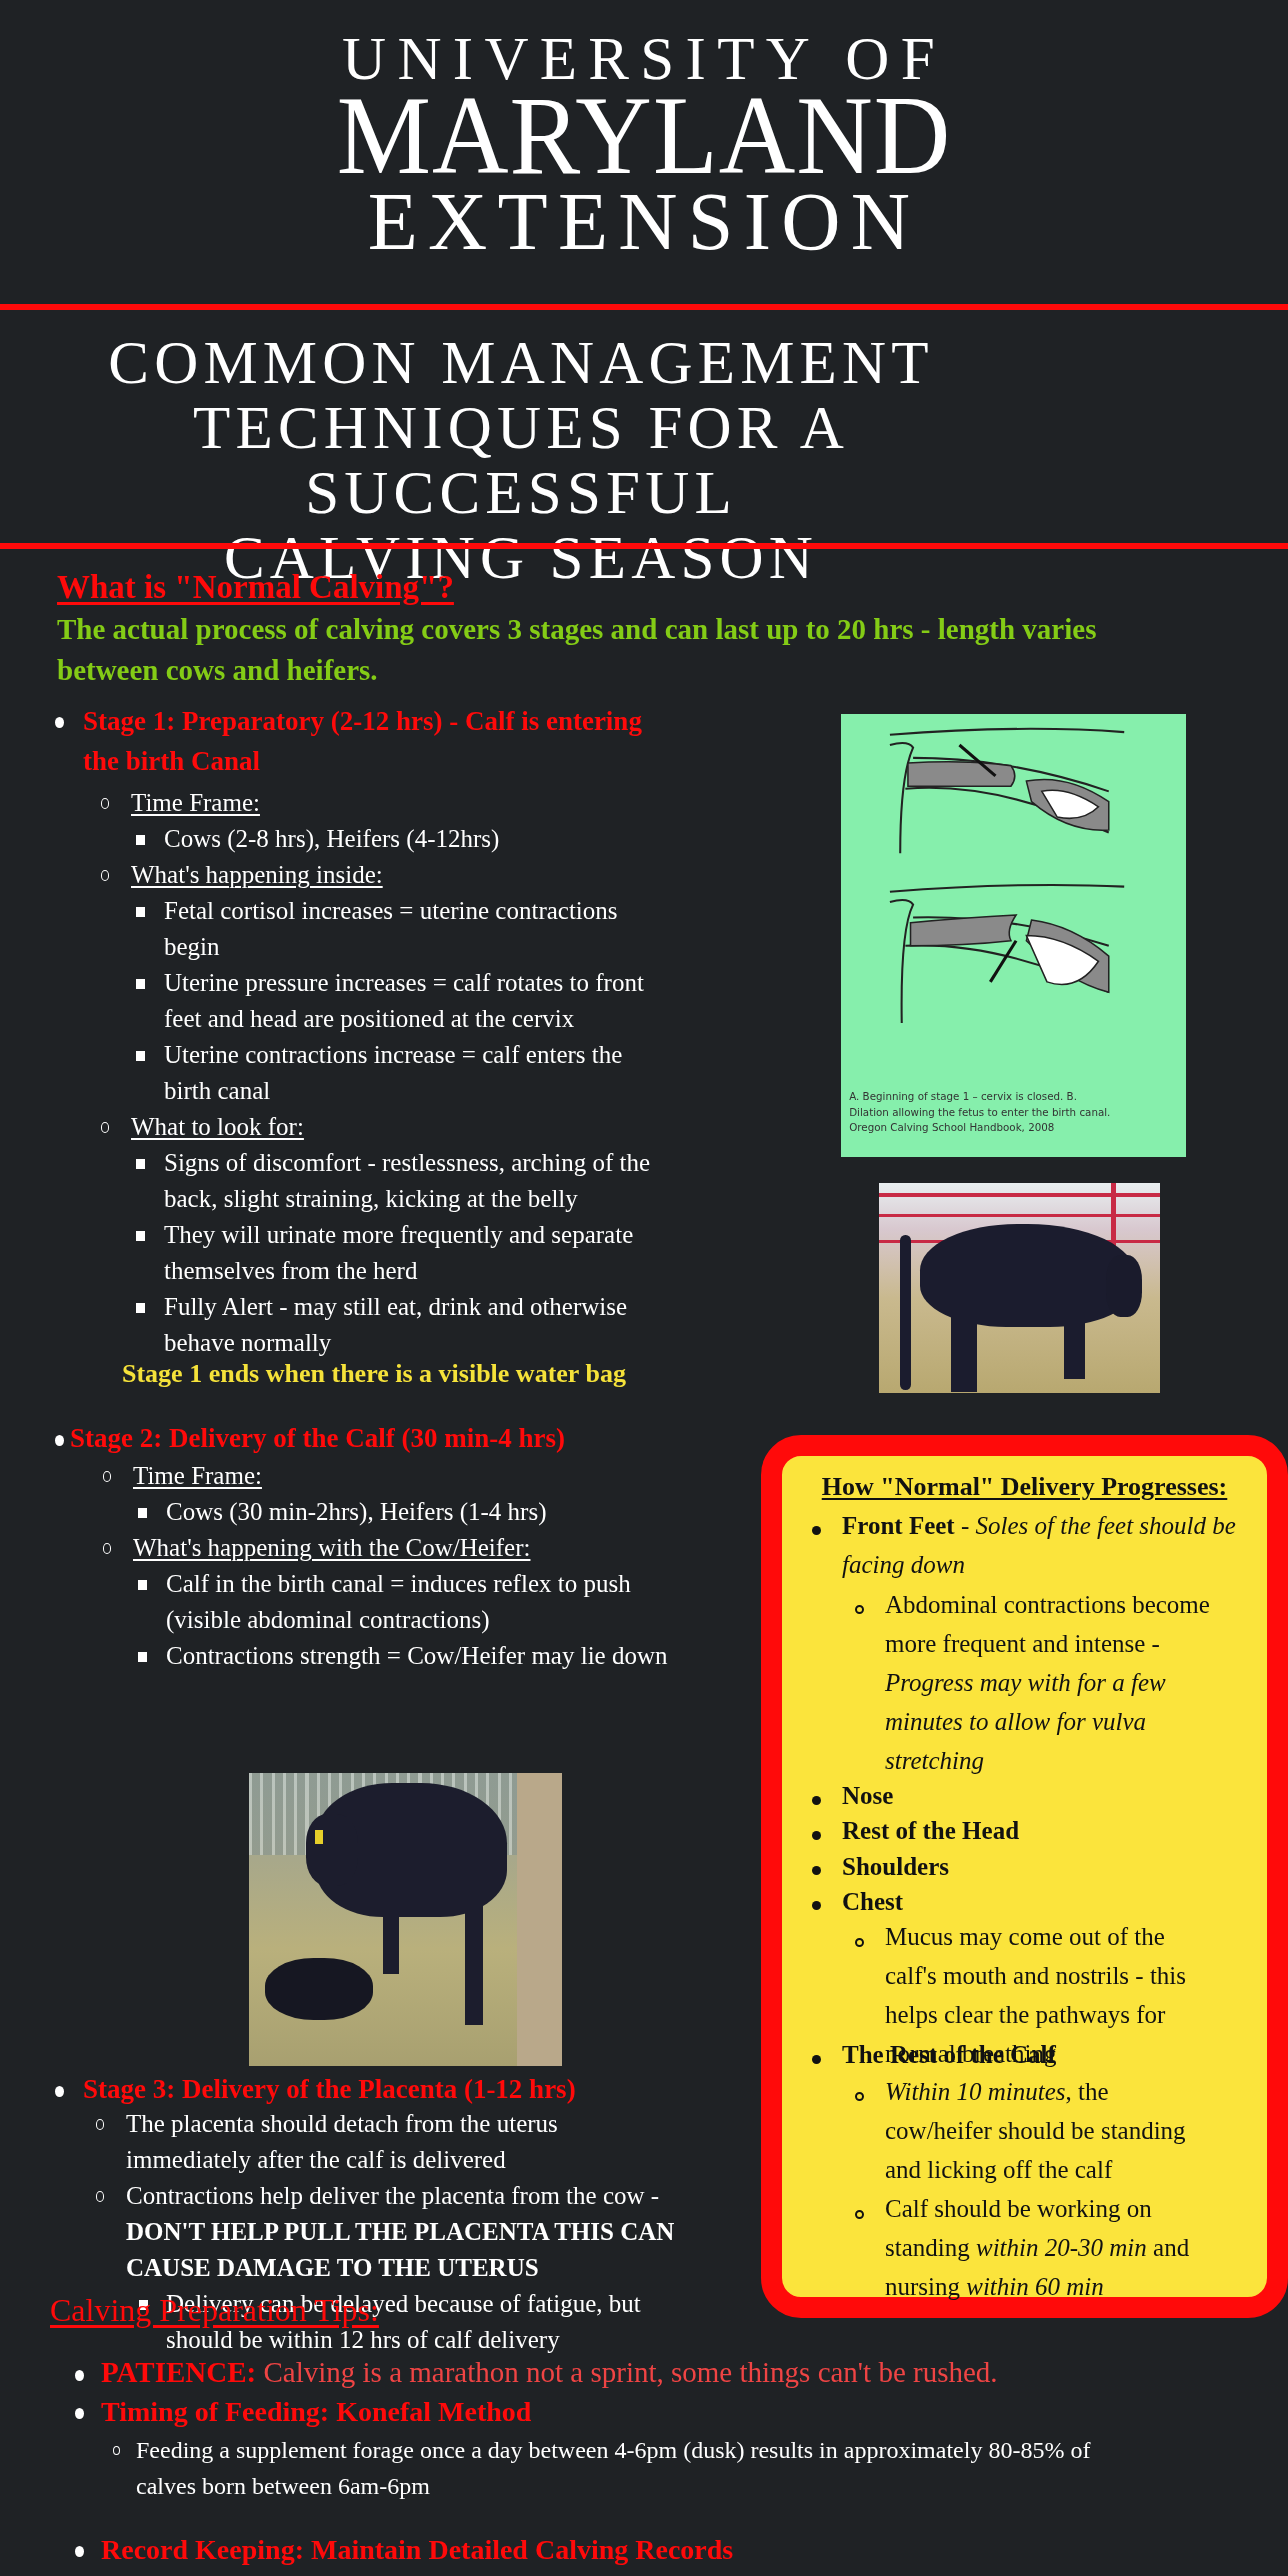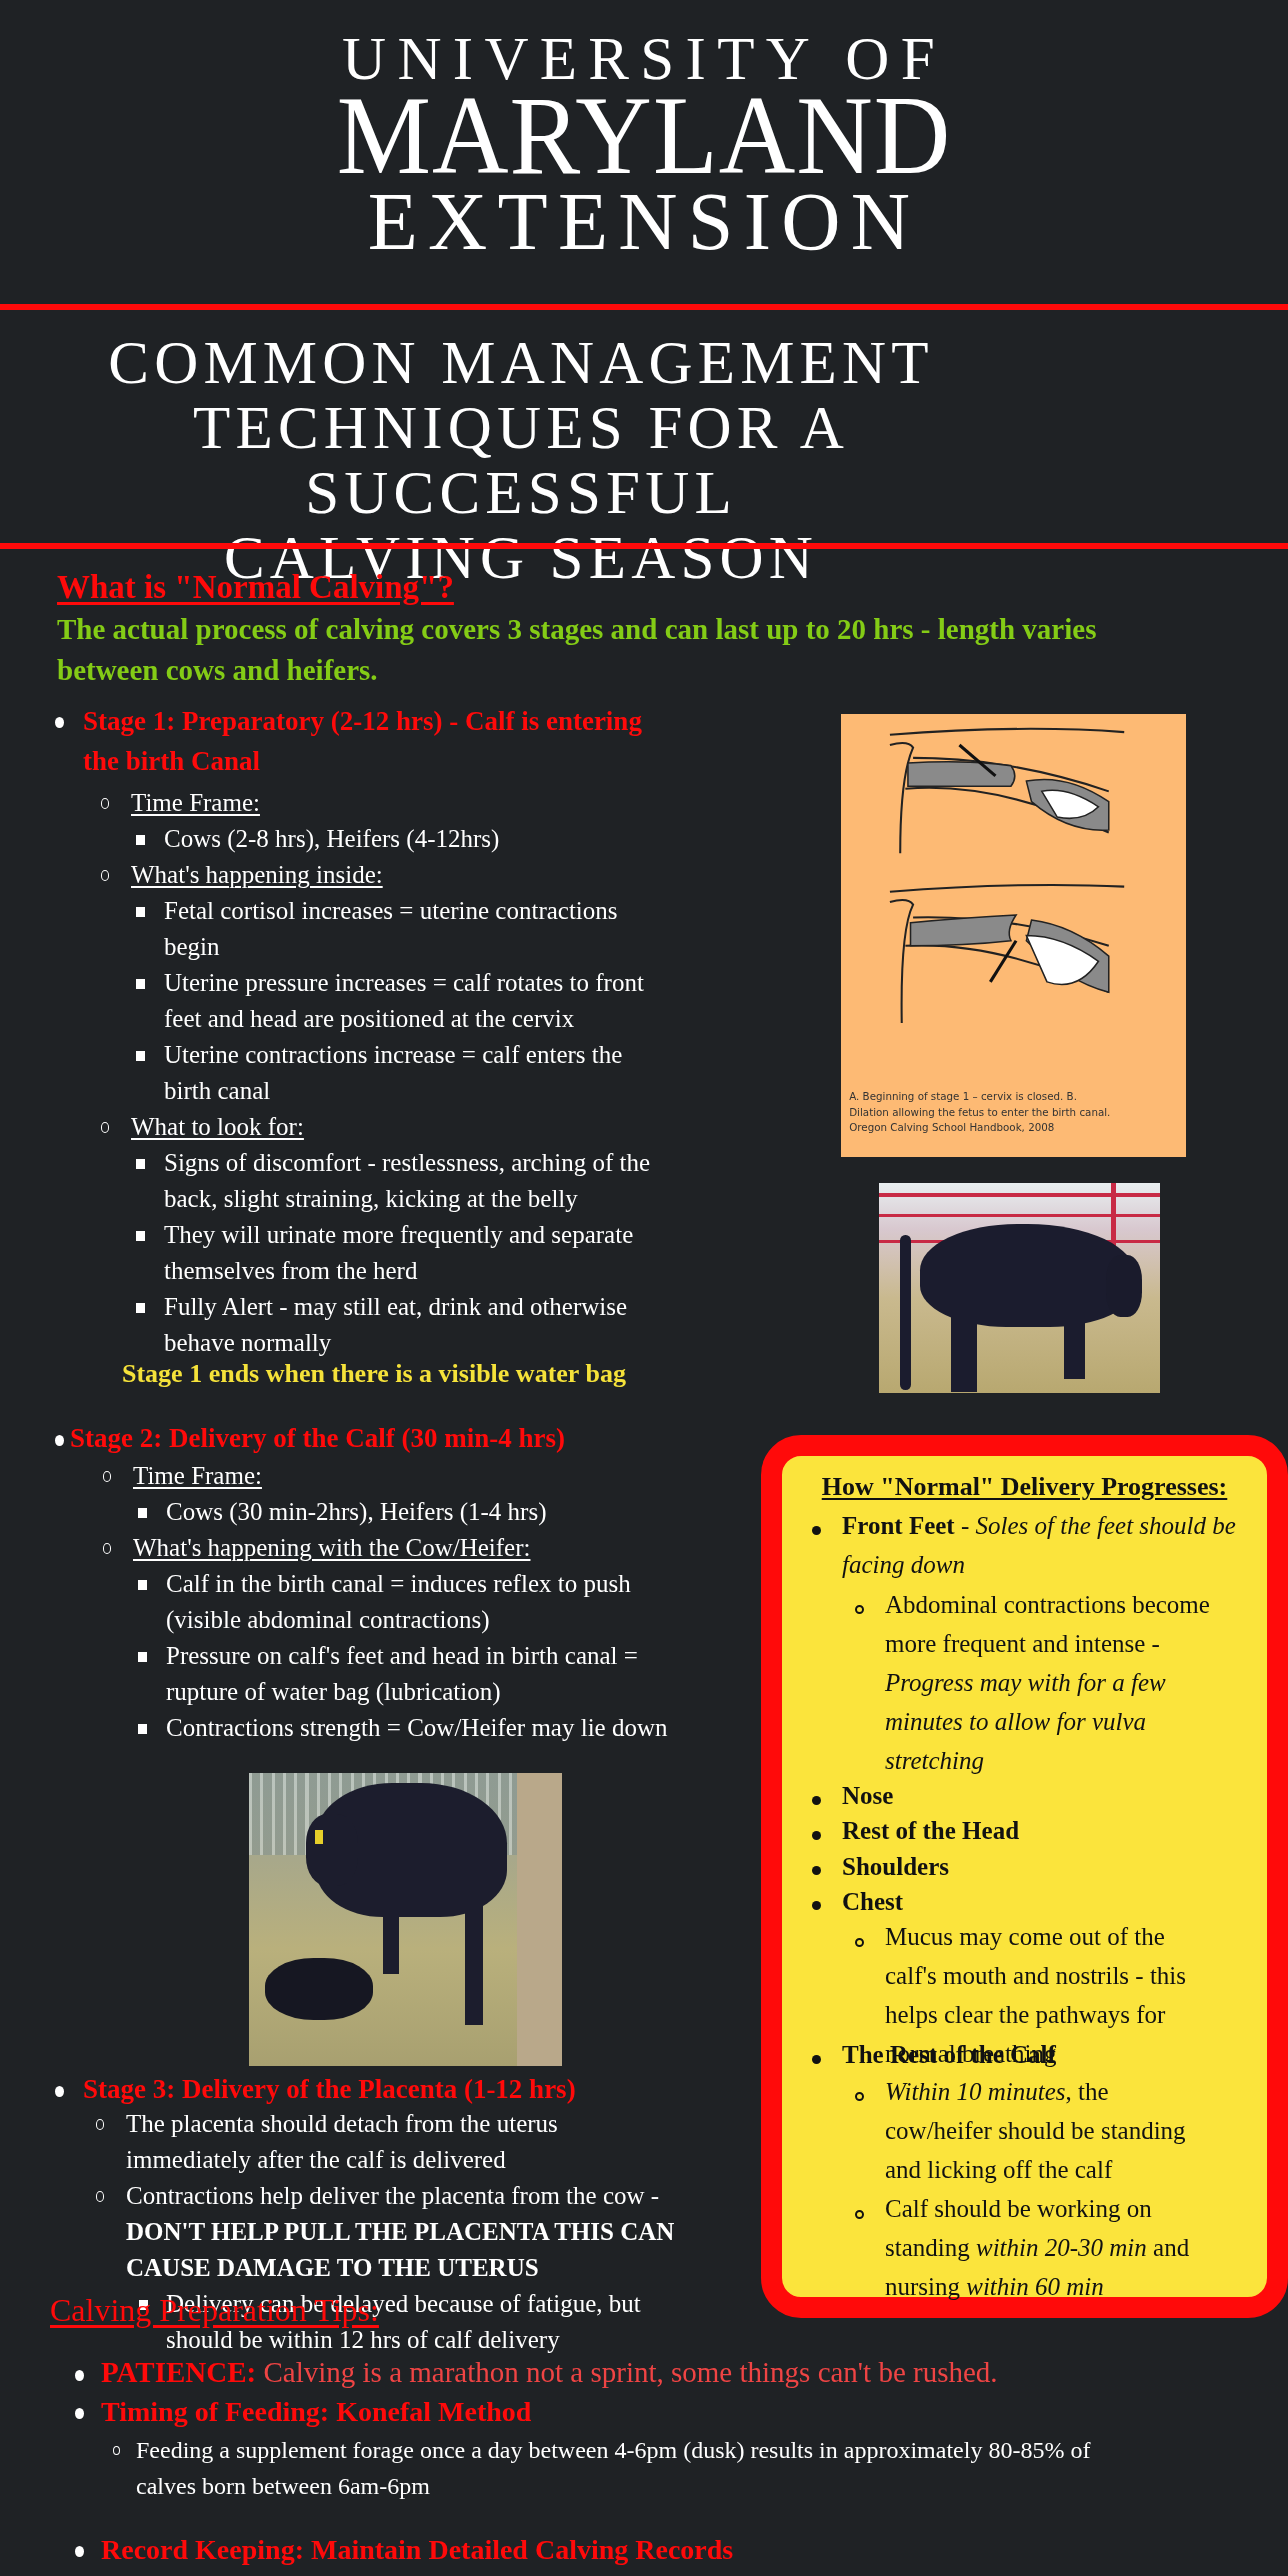--- a/index.html
+++ b/index.html
@@ -104,21 +104,21 @@
     <div>themselves from the herd</div>
   </div>
   <div style="position:relative; padding-left:63px;">
     <span class="sq" style="position:absolute; left:35px; top:14.4px;"></span>
     <div>Fully Alert - may still eat, drink and otherwise</div>
     <div>behave normally</div>
   </div>
 </div>
 <div class="abs yellow-note" style="left:122px; top:1359px;">Stage 1 ends when there is a visible water bag</div>
 
-<div class="abs" style="left:841px; top:714px; width:345px; height:443px; background:#fdba74;">
+<div class="abs" style="left:841px; top:714px; width:345px; height:443px; background:#86efac;">
   <svg width="345" height="371" viewBox="0 0 670 720">
     <g fill="none" stroke="#222" stroke-width="4">
       <path d="M95 40 Q350 20 550 35"></path>
       <path d="M95 60 Q130 50 140 65 Q115 120 115 270"></path>
       <path d="M140 85 Q330 85 520 150"></path>
       <path d="M125 145 Q300 130 520 230"></path>
       <path d="M95 345 Q350 325 550 335"></path>
       <path d="M95 365 Q130 355 140 370 Q115 420 118 600"></path>
       <path d="M140 395 Q330 390 520 450"></path>
       <path d="M125 450 Q300 440 520 540"></path>
@@ -172,25 +172,20 @@
     <span class="ring" style="position:absolute; left:0; top:13.4px;"></span>
     <span class="u">What's happening with the Cow/Heifer:</span>
   </div>
   <div style="position:relative; padding-left:63px;">
     <span class="sq" style="position:absolute; left:35px; top:14.4px;"></span>
     <div>Calf in the birth canal = induces reflex to push</div>
     <div>(visible abdominal contractions)</div>
   </div>
   <div style="position:relative; padding-left:63px;">
     <span class="sq" style="position:absolute; left:35px; top:14.4px;"></span>
-    <div>Pressure on calf's feet and head in birth canal =</div>
-    <div>rupture of water bag (lubrication)</div>
-  </div>
-  <div style="position:relative; padding-left:63px;">
-    <span class="sq" style="position:absolute; left:35px; top:14.4px;"></span>
     <div>Contractions strength = Cow/Heifer may lie down</div>
   </div>
 </div>
 
 <div class="abs" style="left:249px; top:1773px; width:313px; height:293px; background:linear-gradient(180deg,#9aa79a 0%,#a8a88a 30%,#b9b07c 60%,#a8a070 100%); overflow:hidden;">
   <div style="position:absolute; left:0; top:0; width:313px; height:82px; background:repeating-linear-gradient(90deg,#c8d0cc 0 3.1px,#8a9690 3.1px 11.3px); opacity:0.7;"></div>
   <div style="position:absolute; left:268px; top:0; width:45px; height:293px; background:#b9a88a;"></div>
   <div style="position:absolute; left:67px; top:10.3px; width:191px; height:134px; border-radius:40% 45% 35% 35%; background:#1c1d2d;"></div>
   <div style="position:absolute; left:57px; top:41px; width:52px; height:72px; border-radius:40%; background:#1c1d2d;"></div>
   <div style="position:absolute; left:66px; top:57px; width:8.2px; height:14.4px; background:#e6cf2a;"></div>

